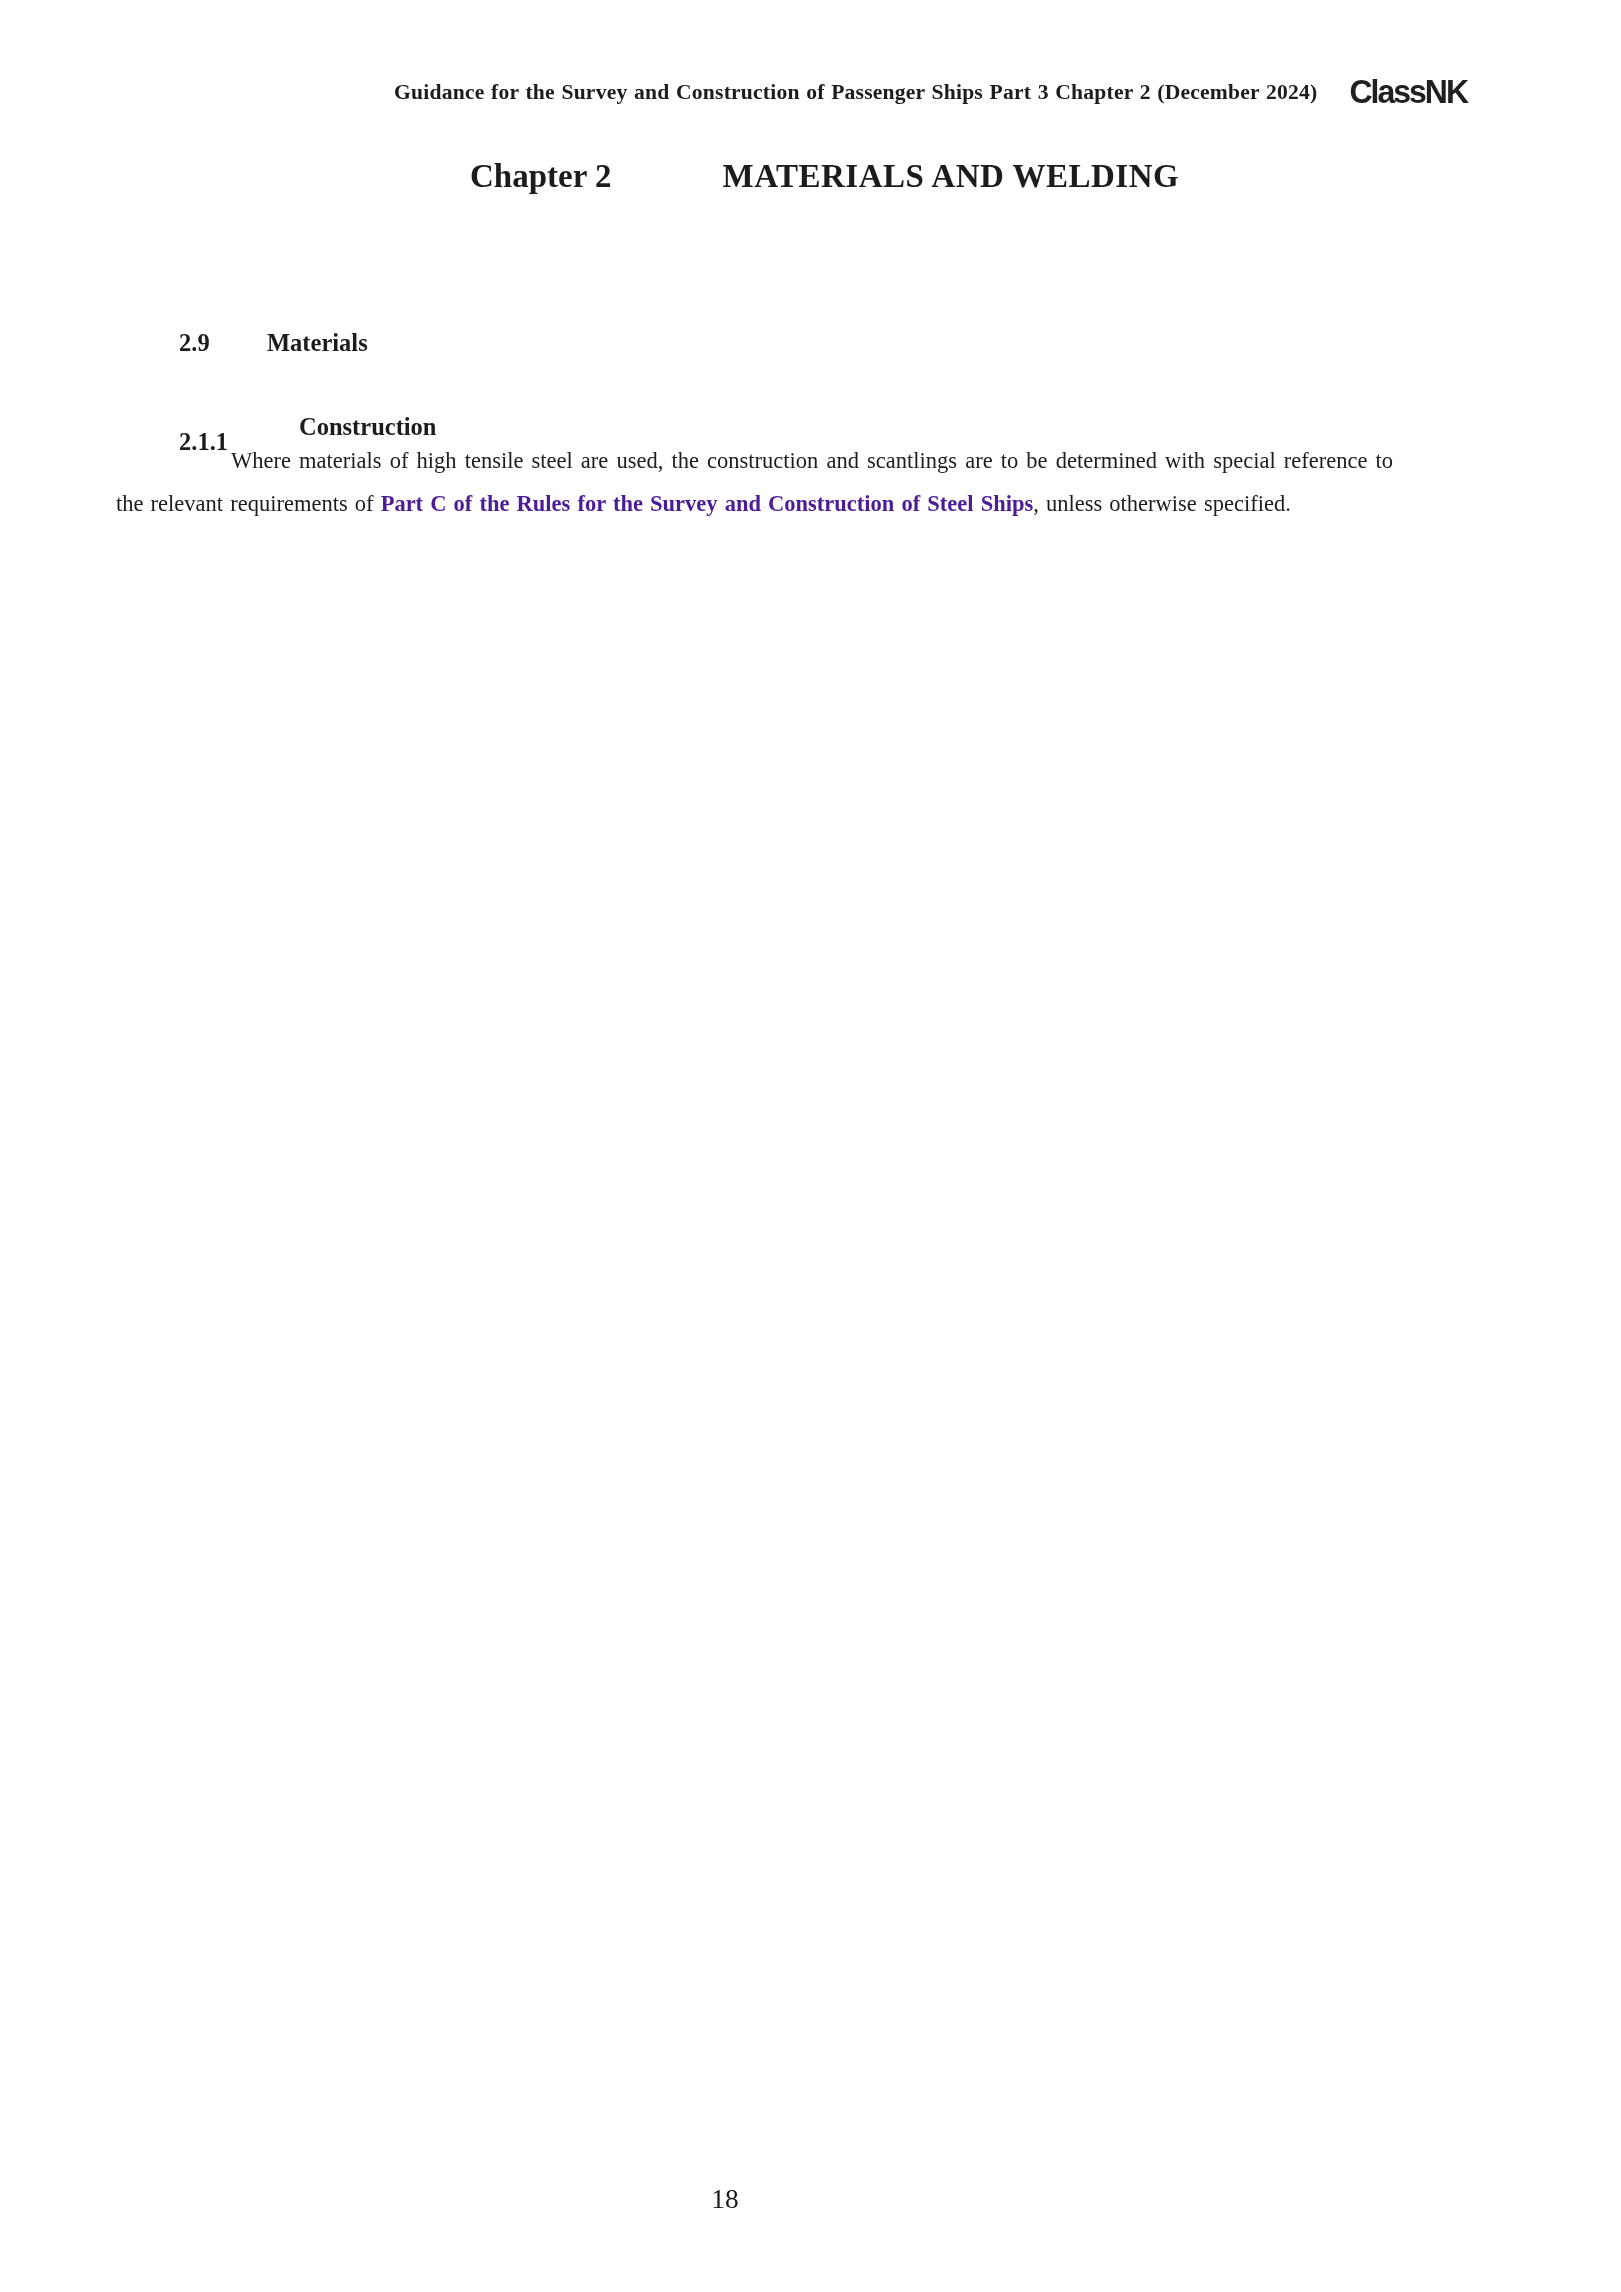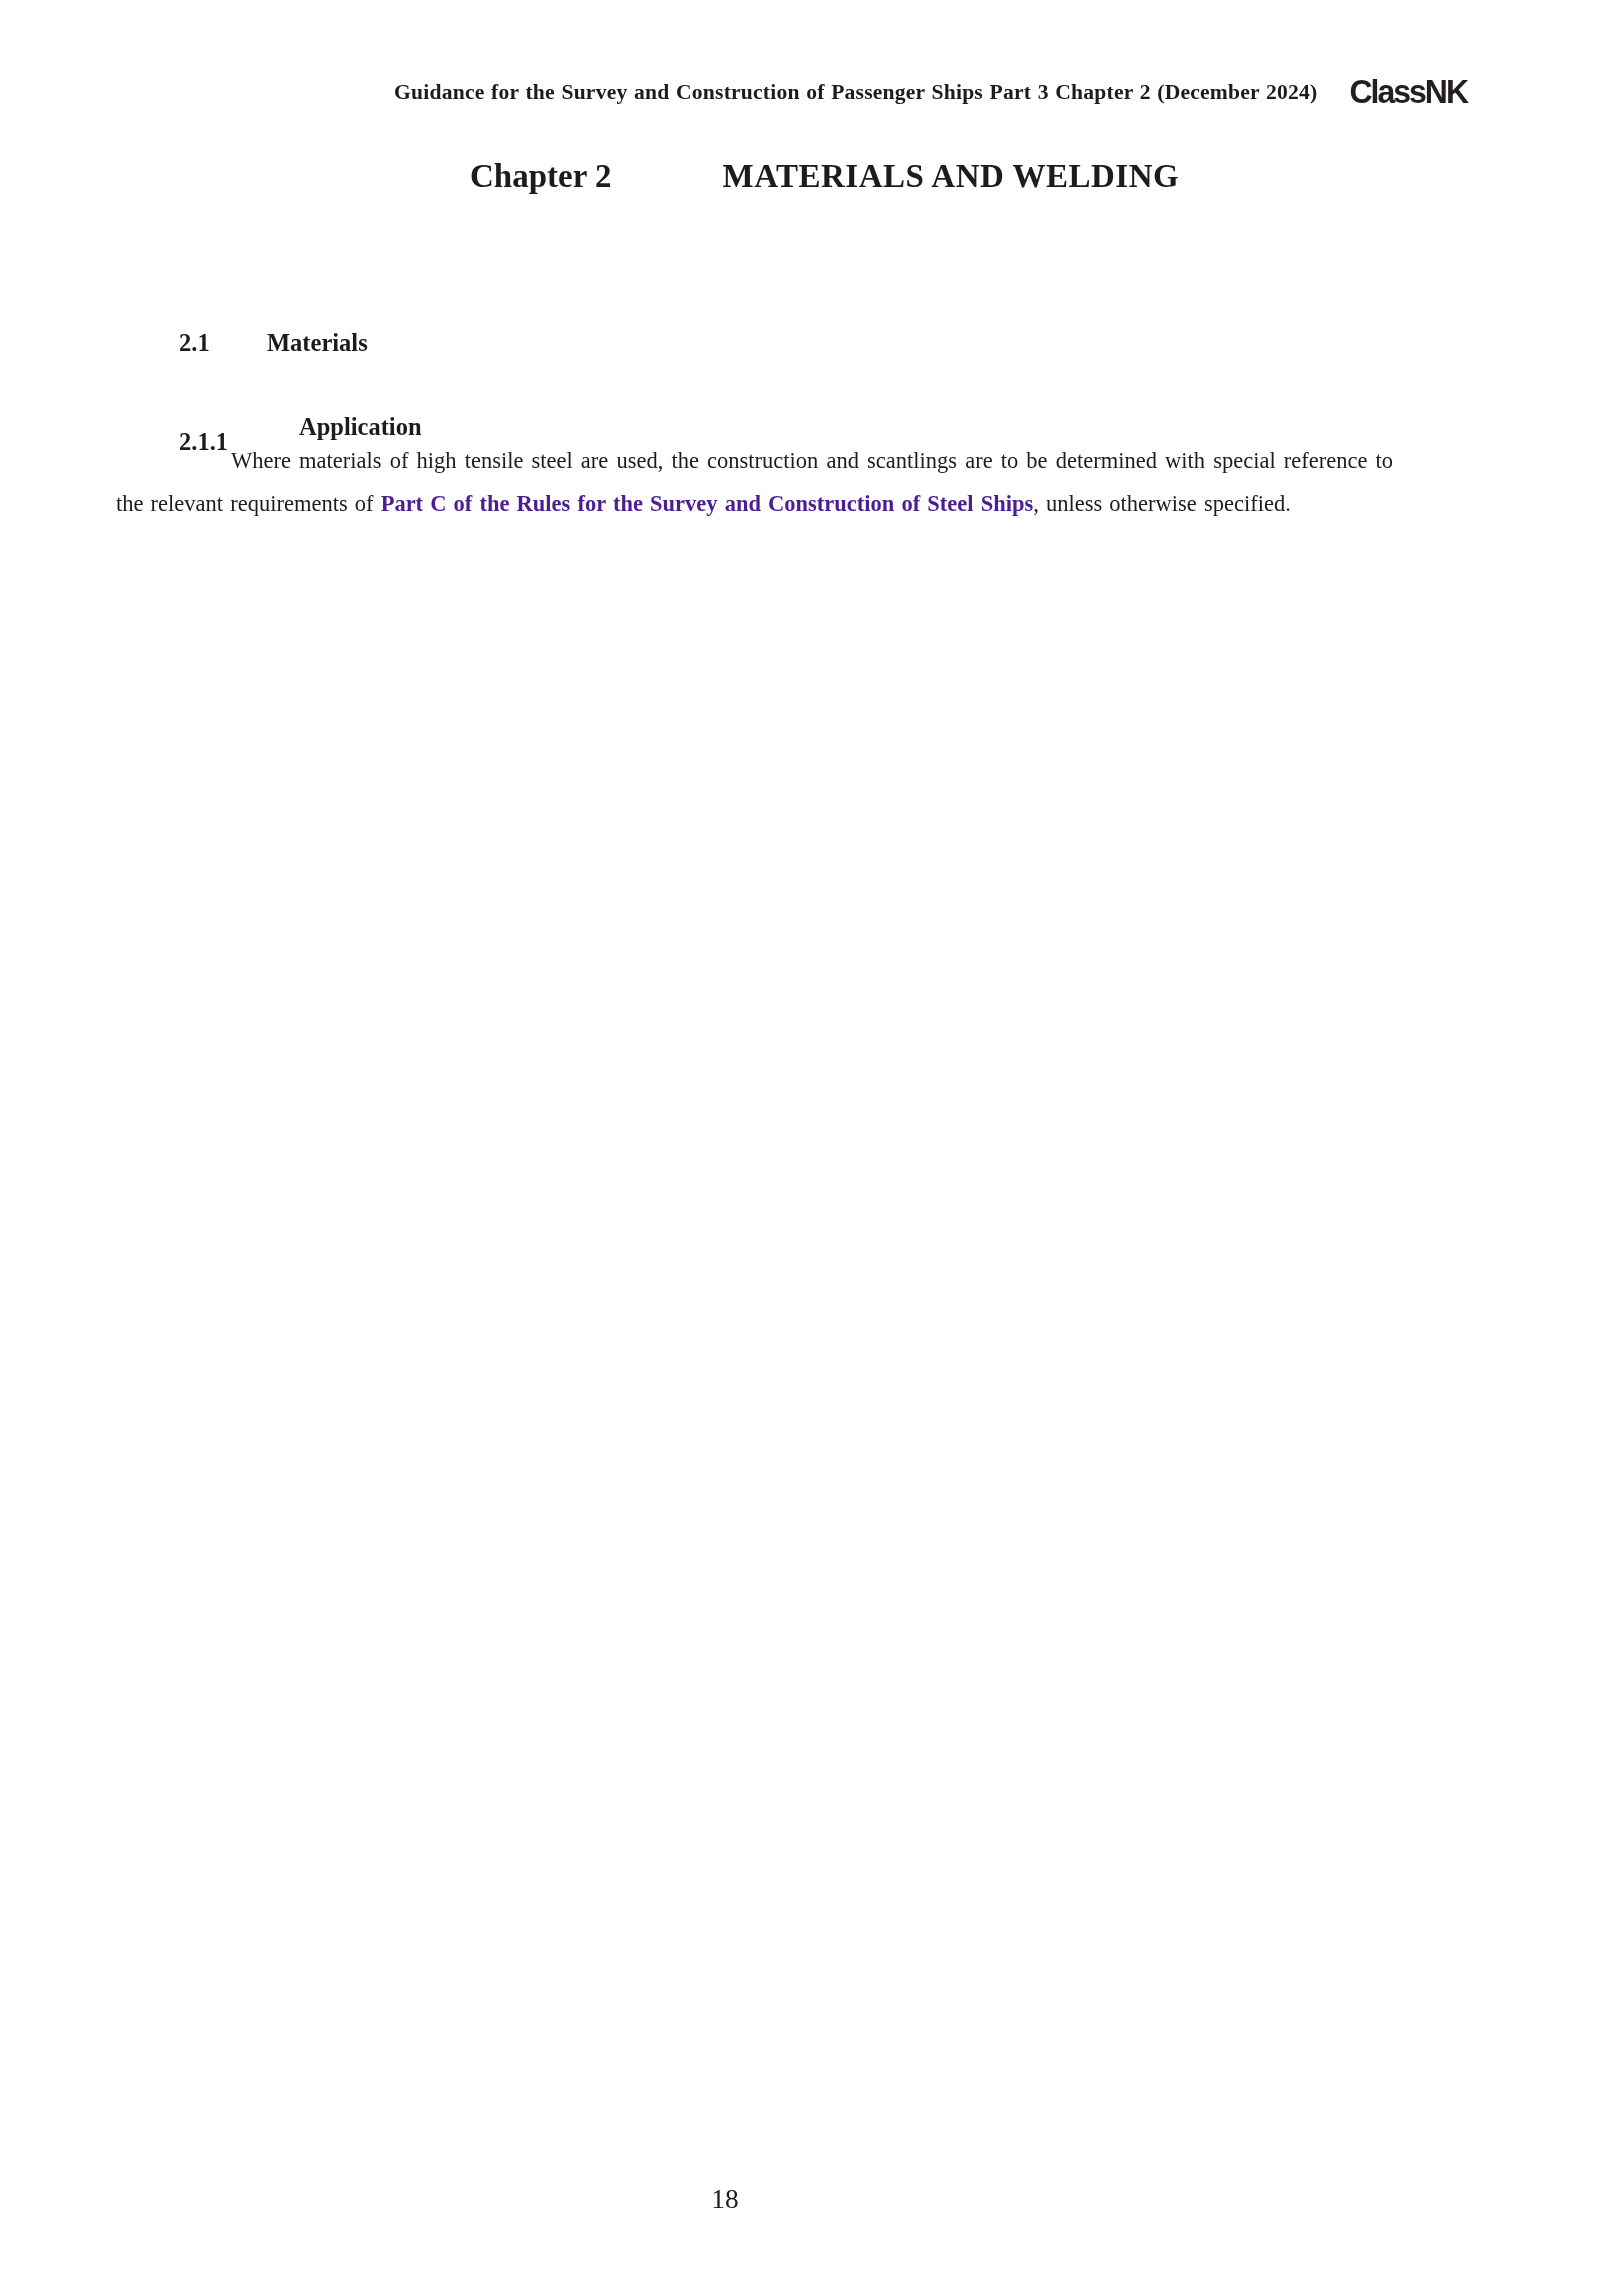--- a/index.html
+++ b/index.html
@@ -119,27 +119,27 @@
     <span class="running-title">Guidance for the Survey and Construction of Passenger Ships Part 3 Chapter 2 (December 2024)</span>
     <span class="classnk-logo" style="color: rgb(35, 31, 32);">ClassNK</span>
   </div>
 
   <div class="chapter-heading">
     <span class="chapter-label">Chapter 2</span>
     <span class="chapter-title">MATERIALS AND WELDING</span>
   </div>
 
   <div class="section-heading s21">
-    <span class="sec-num">2.1</span>
+    <span class="sec-num">2.9</span>
     <span class="sec-title">Materials</span>
   </div>
 
   <div class="section-heading s211">
     <span class="sec-num">2.1.1</span>
-    <span class="sec-title">Application</span>
+    <span class="sec-title">Construction</span>
   </div>
 
   <div class="body-paragraph">
     <div class="par-line1">Where materials of high tensile steel are used, the construction and scantlings are to be determined with special reference to</div>
     <div class="par-line2"><span>the relevant requirements of </span><a class="ref-link" style="color: #4c1d95;">Part C of the Rules for the Survey and Construction of Steel Ships</a><span>, unless otherwise specified.</span></div>
   </div>
 
   <div class="page-footer">
     <span>18</span>
   </div>

